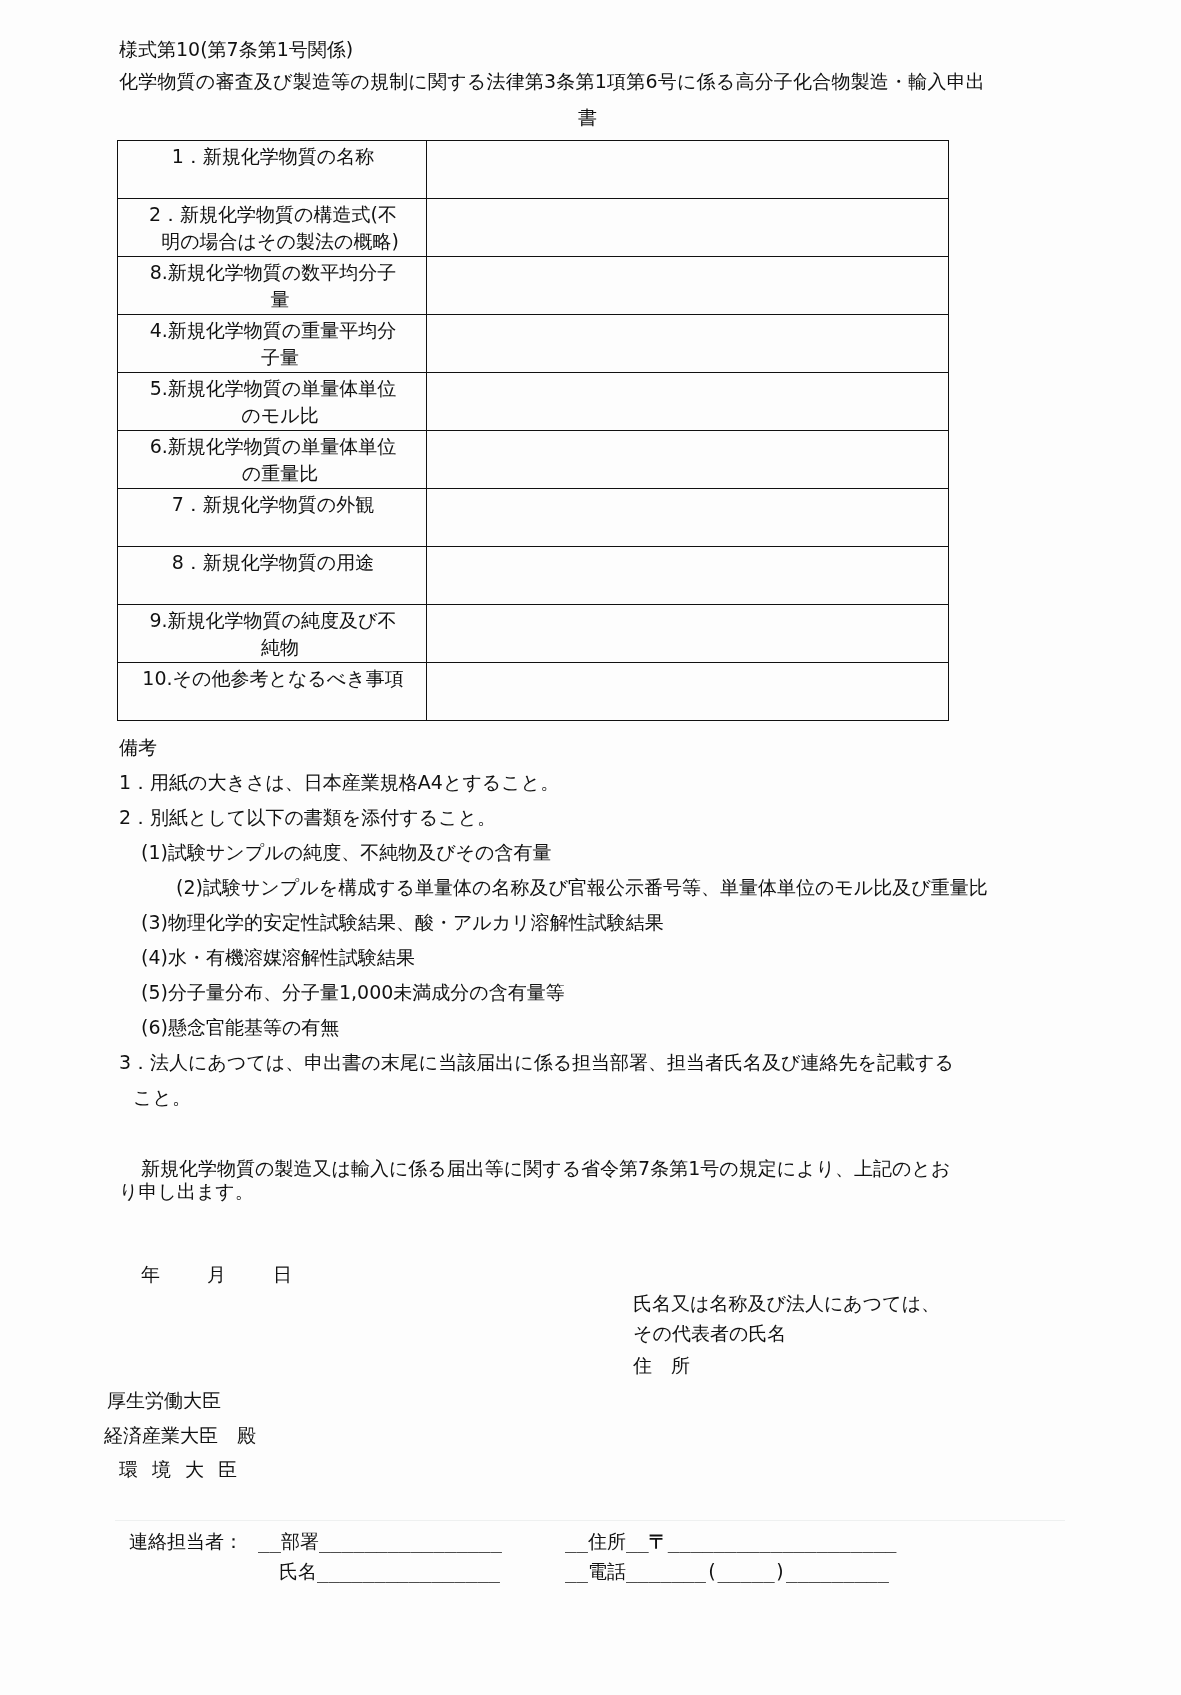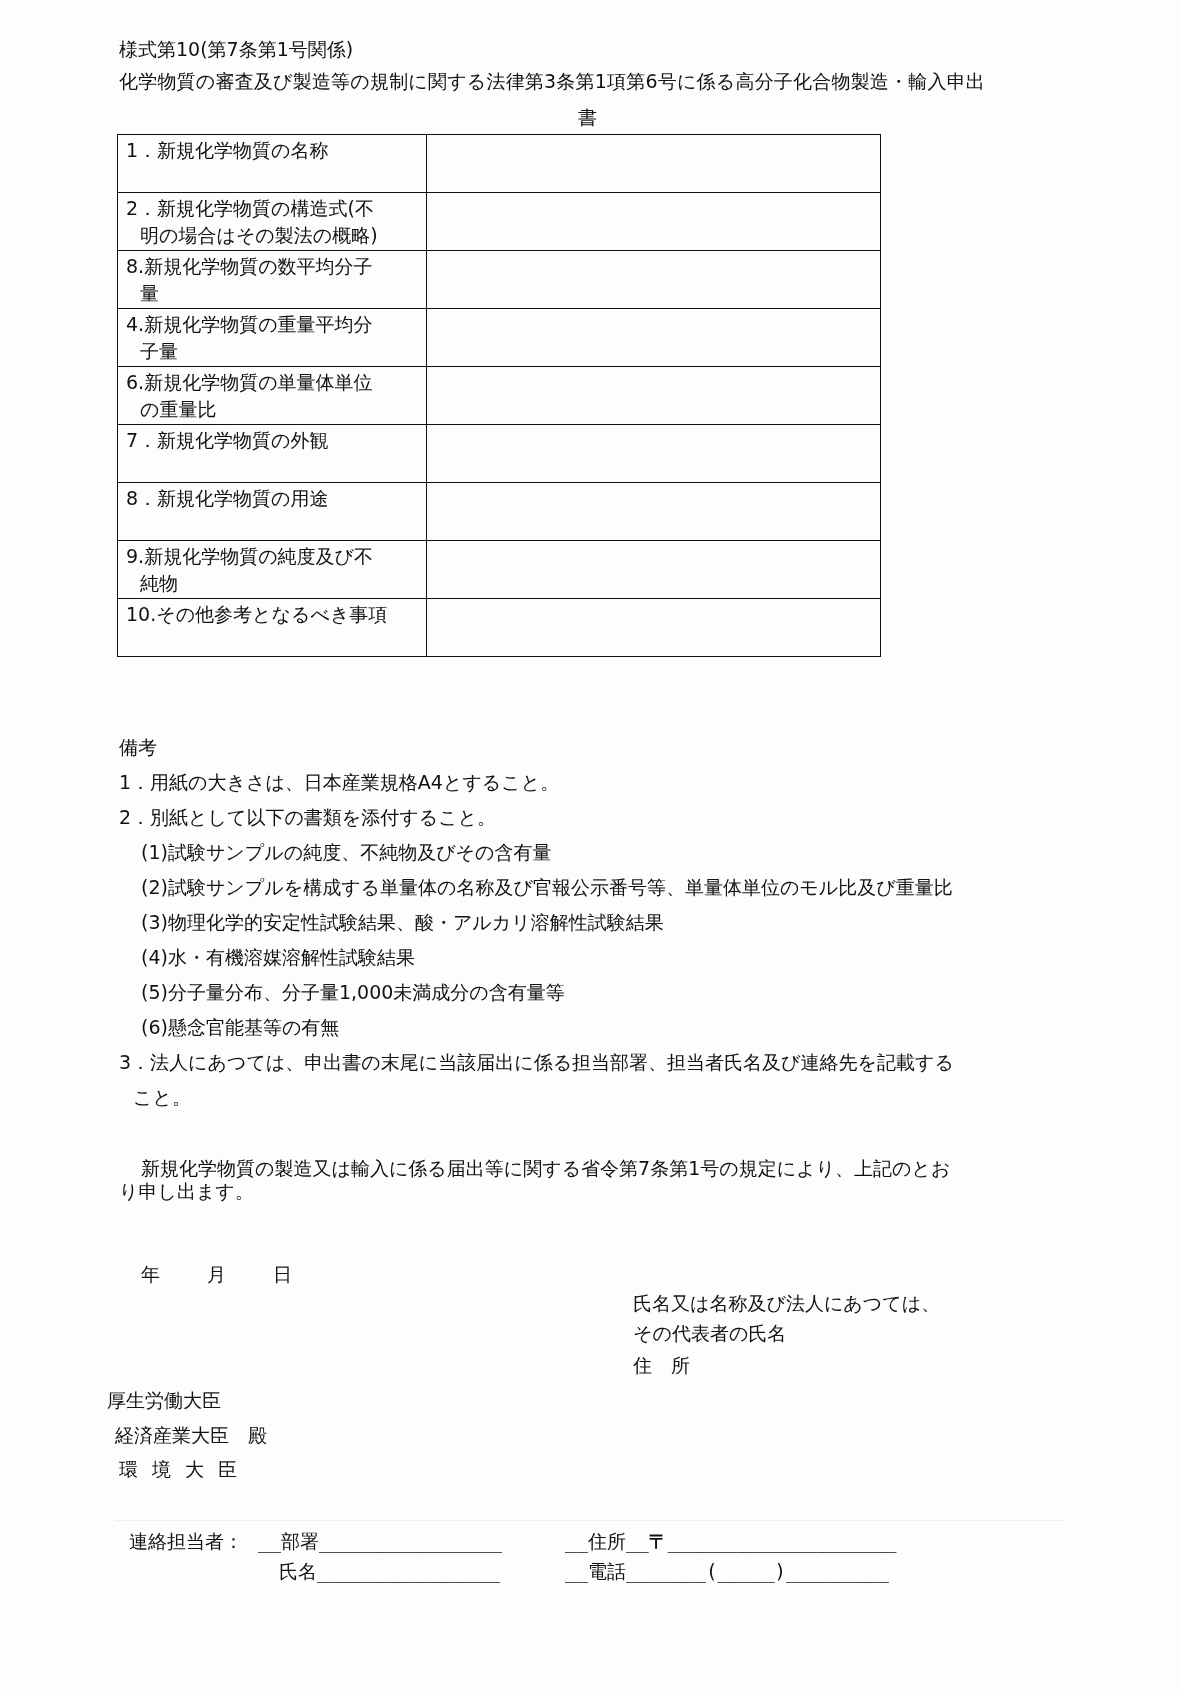--- a/index.html
+++ b/index.html
@@ -7,22 +7,22 @@
     width:1181px; height:1695px; position:relative; overflow:hidden;
     font-family:"DejaVu Sans", "Liberation Sans", sans-serif;
     color:#111; font-size:19px;
   }
   .abs { position:absolute; white-space:nowrap; line-height:22px; }
   .form-no { left:119px; top:38px; }
   .title-line1 { left:119px; top:70px; letter-spacing:0.2px; }
   .title-line2 { left:578px; top:106px; }
 
   table.form-table {
-    position:absolute; left:117px; top:134px; width:764px;
-    border-collapse:collapse; table-layout:fixed;
+    position:absolute; left:117px; top:140px; width:832px;
+    border-collapse:collapse; table-layout:fixed;text-align:center;
   }
   table.form-table td {
     border:1.5px solid #111; height:55px; vertical-align:top;
     padding:2px 6px 0 8px; line-height:27px; font-size:19px;
   }
   table.form-table td.label { width:294px; }
   .indent { display:block; padding-left:14px; }
 
   .remarks-title { left:119px; top:736px; }
   .note { left:119px; }
@@ -30,21 +30,21 @@
   .note3-cont { left:133px; top:1086px;text-align:center; }
   .decl1 { left:141px; top:1157px; }
   .decl2 { left:119px; top:1180px; }
 
   .date { left:141px; top:1263px; word-spacing:0; }
   .date span { display:inline-block; }
   .sig1 { left:633px; top:1292px; }
   .sig2 { left:633px; top:1322px; }
   .sig3 { left:633px; top:1354px; }
   .min1 { left:107px; top:1389px; }
-  .min2 { left:115px; top:1424px;text-align:right; }
+  .min2 { left:104px; top:1424px;text-align:right; }
   .min3 { left:119px; top:1458px; letter-spacing:14px; }
 
   .contact-divider { position:absolute; left:115px; top:1520px; width:950px; height:1px; background:#eef0f0; }
   .contact { font-family:"DejaVu Sans Mono", "Liberation Mono", monospace; font-size:19px; }
   .c-label { left:129px; top:1530px; font-family:"DejaVu Sans", sans-serif; }
   .c-dept { left:258px; top:1530px; }
   .c-name { left:279px; top:1560px; }
   .c-addr { left:565px; top:1530px; }
   .c-tel  { left:565px; top:1560px; }
   .postal { font-weight:bold; }
@@ -68,20 +68,24 @@
     </tr>
     <tr>
       <td class="label"><span>8.新規化学物質の数平均分子</span><span class="indent">量</span></td>
       <td></td>
     </tr>
     <tr>
       <td class="label"><span>4.新規化学物質の重量平均分</span><span class="indent">子量</span></td>
       <td></td>
     </tr>
     <tr>
+      <td class="label"><span>5.新規化学物質の単量体単位</span><span class="indent">のモル比</span></td>
+      <td></td>
+    </tr>
+    <tr>
       <td class="label"><span>6.新規化学物質の単量体単位</span><span class="indent">の重量比</span></td>
       <td></td>
     </tr>
     <tr>
       <td class="label"><span>7．新規化学物質の外観</span></td>
       <td></td>
     </tr>
     <tr>
       <td class="label"><span>8．新規化学物質の用途</span></td>
       <td></td>
@@ -94,21 +98,21 @@
       <td class="label"><span>10.その他参考となるべき事項</span></td>
       <td></td>
     </tr>
   </tbody>
 </table>
 
 <div class="abs remarks-title">備考</div>
 <div class="abs note" style="top:771px;">1．用紙の大きさは、日本産業規格A4とすること。</div>
 <div class="abs note" style="top:806px;">2．別紙として以下の書類を添付すること。</div>
 <div class="abs sub" style="top:841px;">(1)試験サンプルの純度、不純物及びその含有量</div>
-<div class="abs sub" style="top:876px;">(2)試験サンプルを構成する単量体の名称及び官報公示番号等、単量体単位のモル比及び重量比</div>
+<div class="abs sub" style="top:876px;margin-left:35px;">(2)試験サンプルを構成する単量体の名称及び官報公示番号等、単量体単位のモル比及び重量比</div>
 <div class="abs sub" style="top:911px;">(3)物理化学的安定性試験結果、酸・アルカリ溶解性試験結果</div>
 <div class="abs sub" style="top:946px;">(4)水・有機溶媒溶解性試験結果</div>
 <div class="abs sub" style="top:981px;">(5)分子量分布、分子量1,000未満成分の含有量等</div>
 <div class="abs sub" style="top:1016px;">(6)懸念官能基等の有無</div>
 <div class="abs note" style="top:1051px;">3．法人にあつては、申出書の末尾に当該届出に係る担当部署、担当者氏名及び連絡先を記載する</div>
 <div class="abs note3-cont">こと。</div>
 
 <div class="abs decl1">新規化学物質の製造又は輸入に係る届出等に関する省令第7条第1号の規定により、上記のとお</div>
 <div class="abs decl2">り申し出ます。</div>
 

